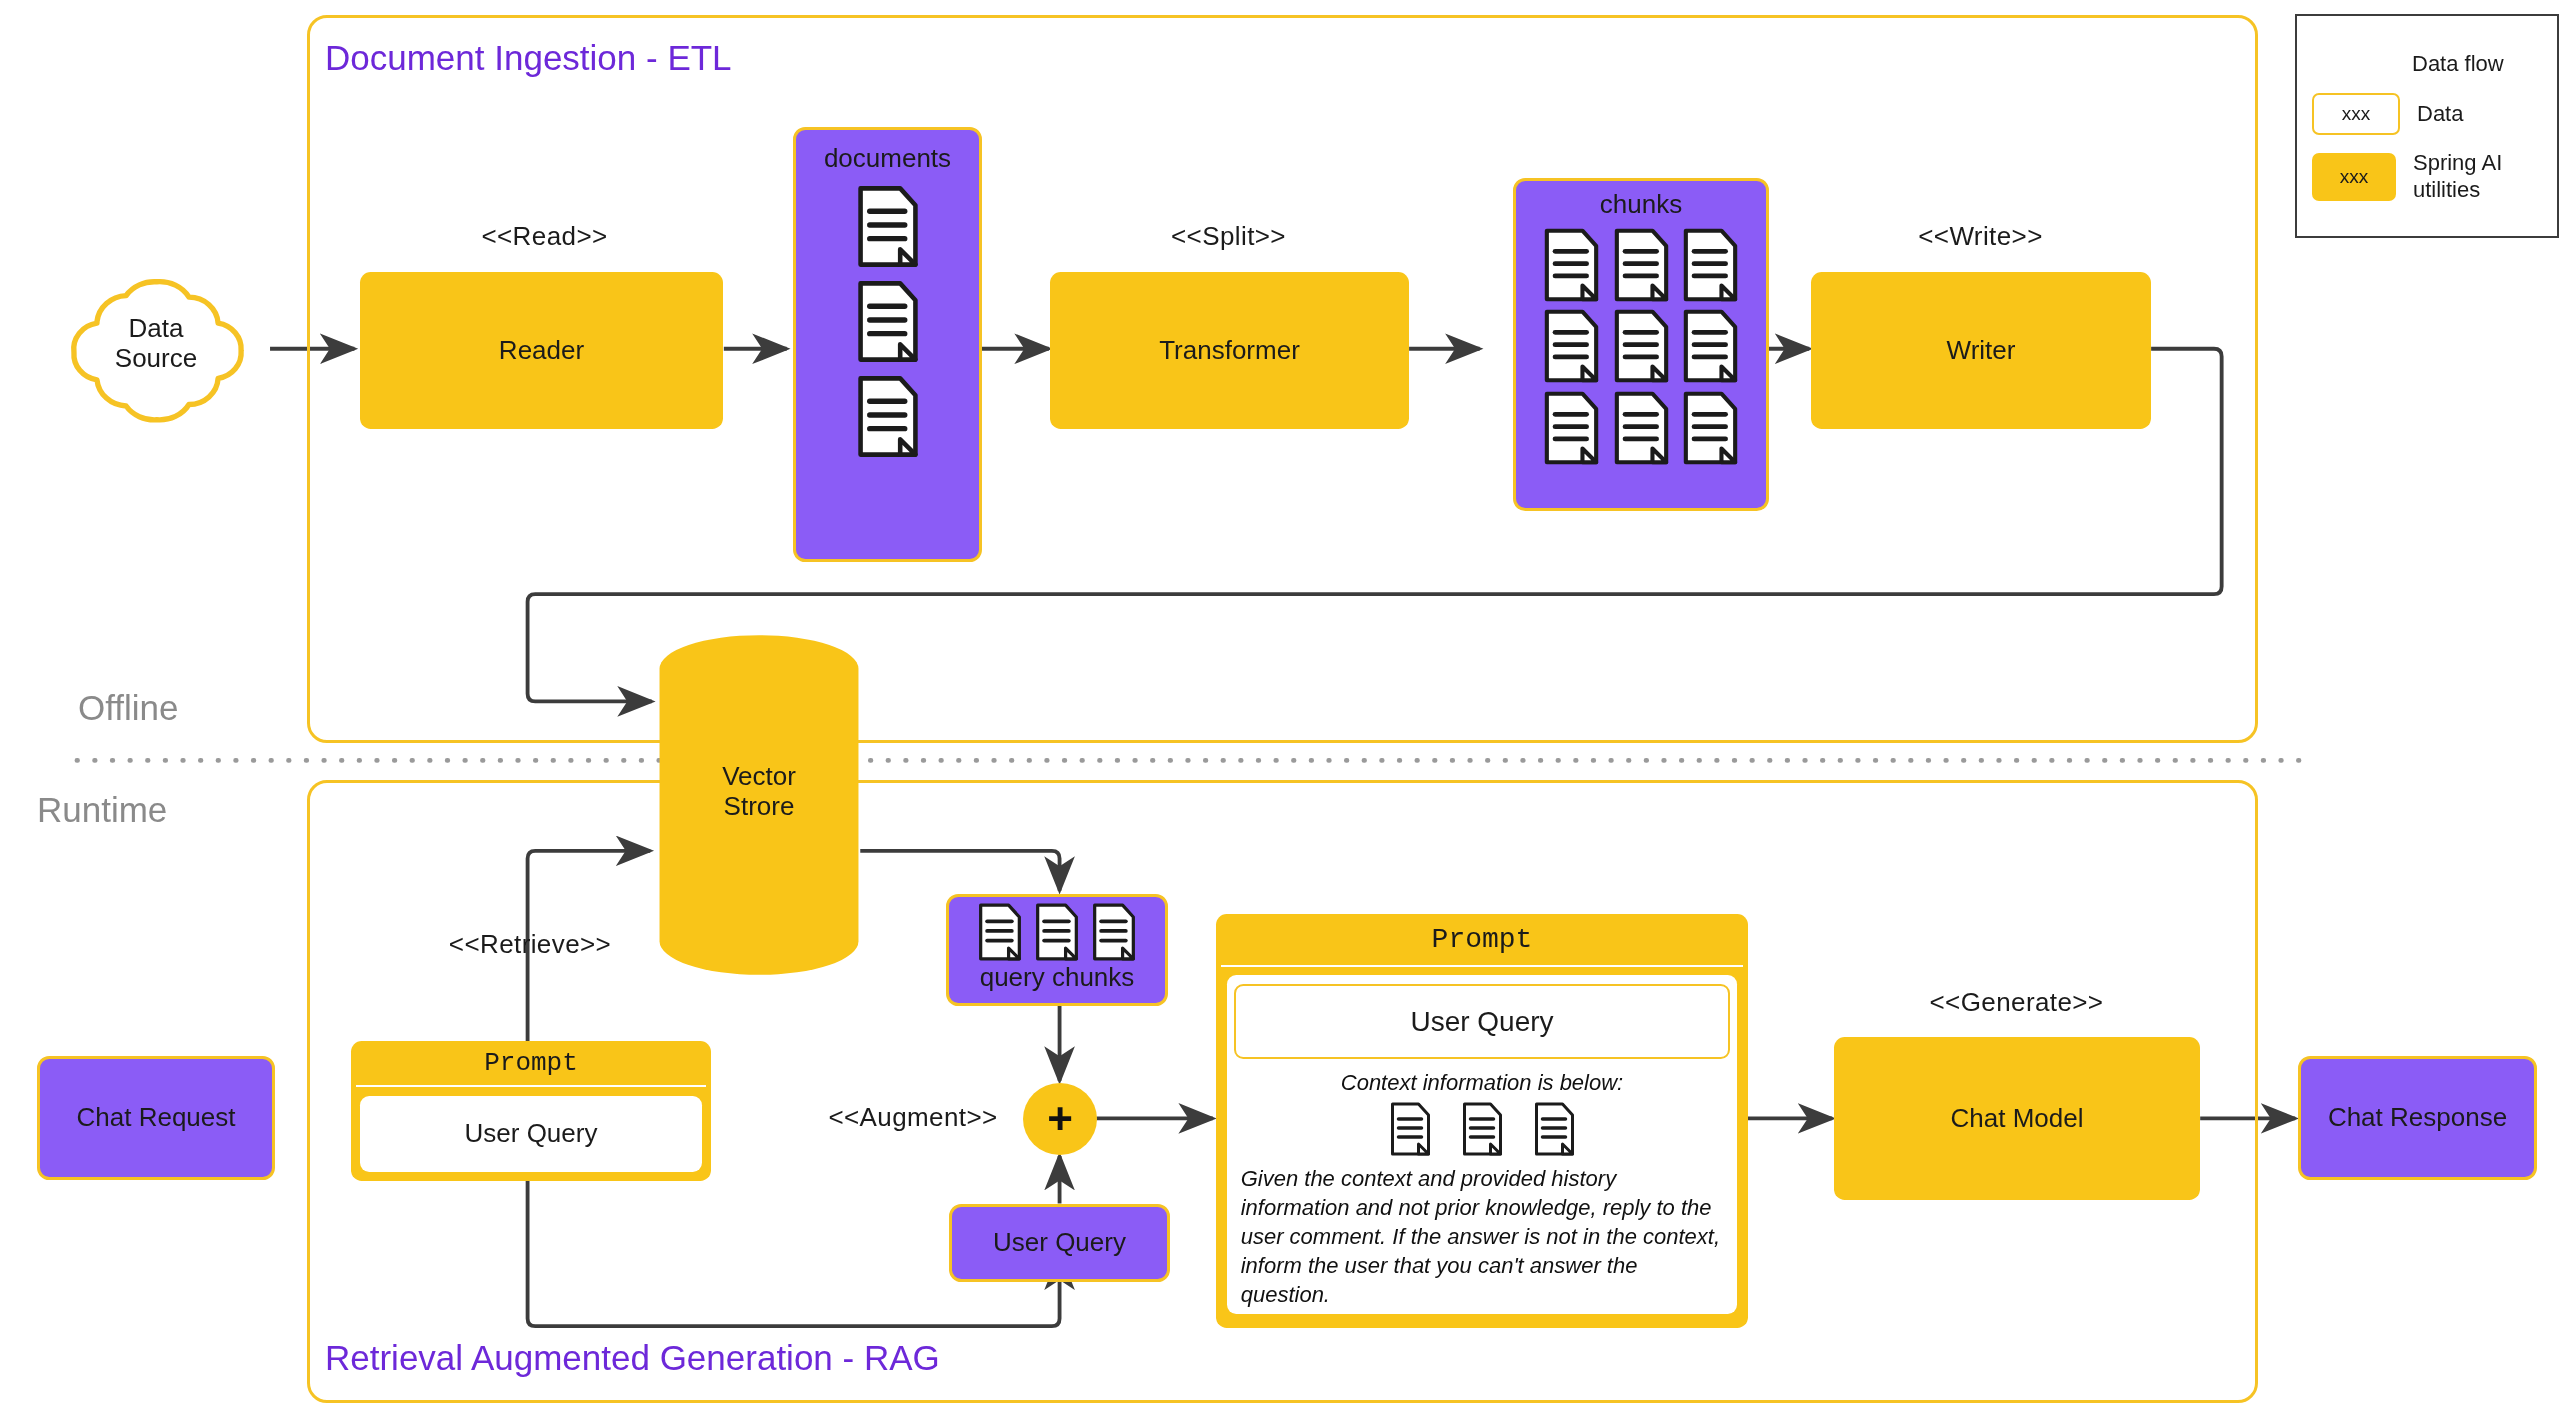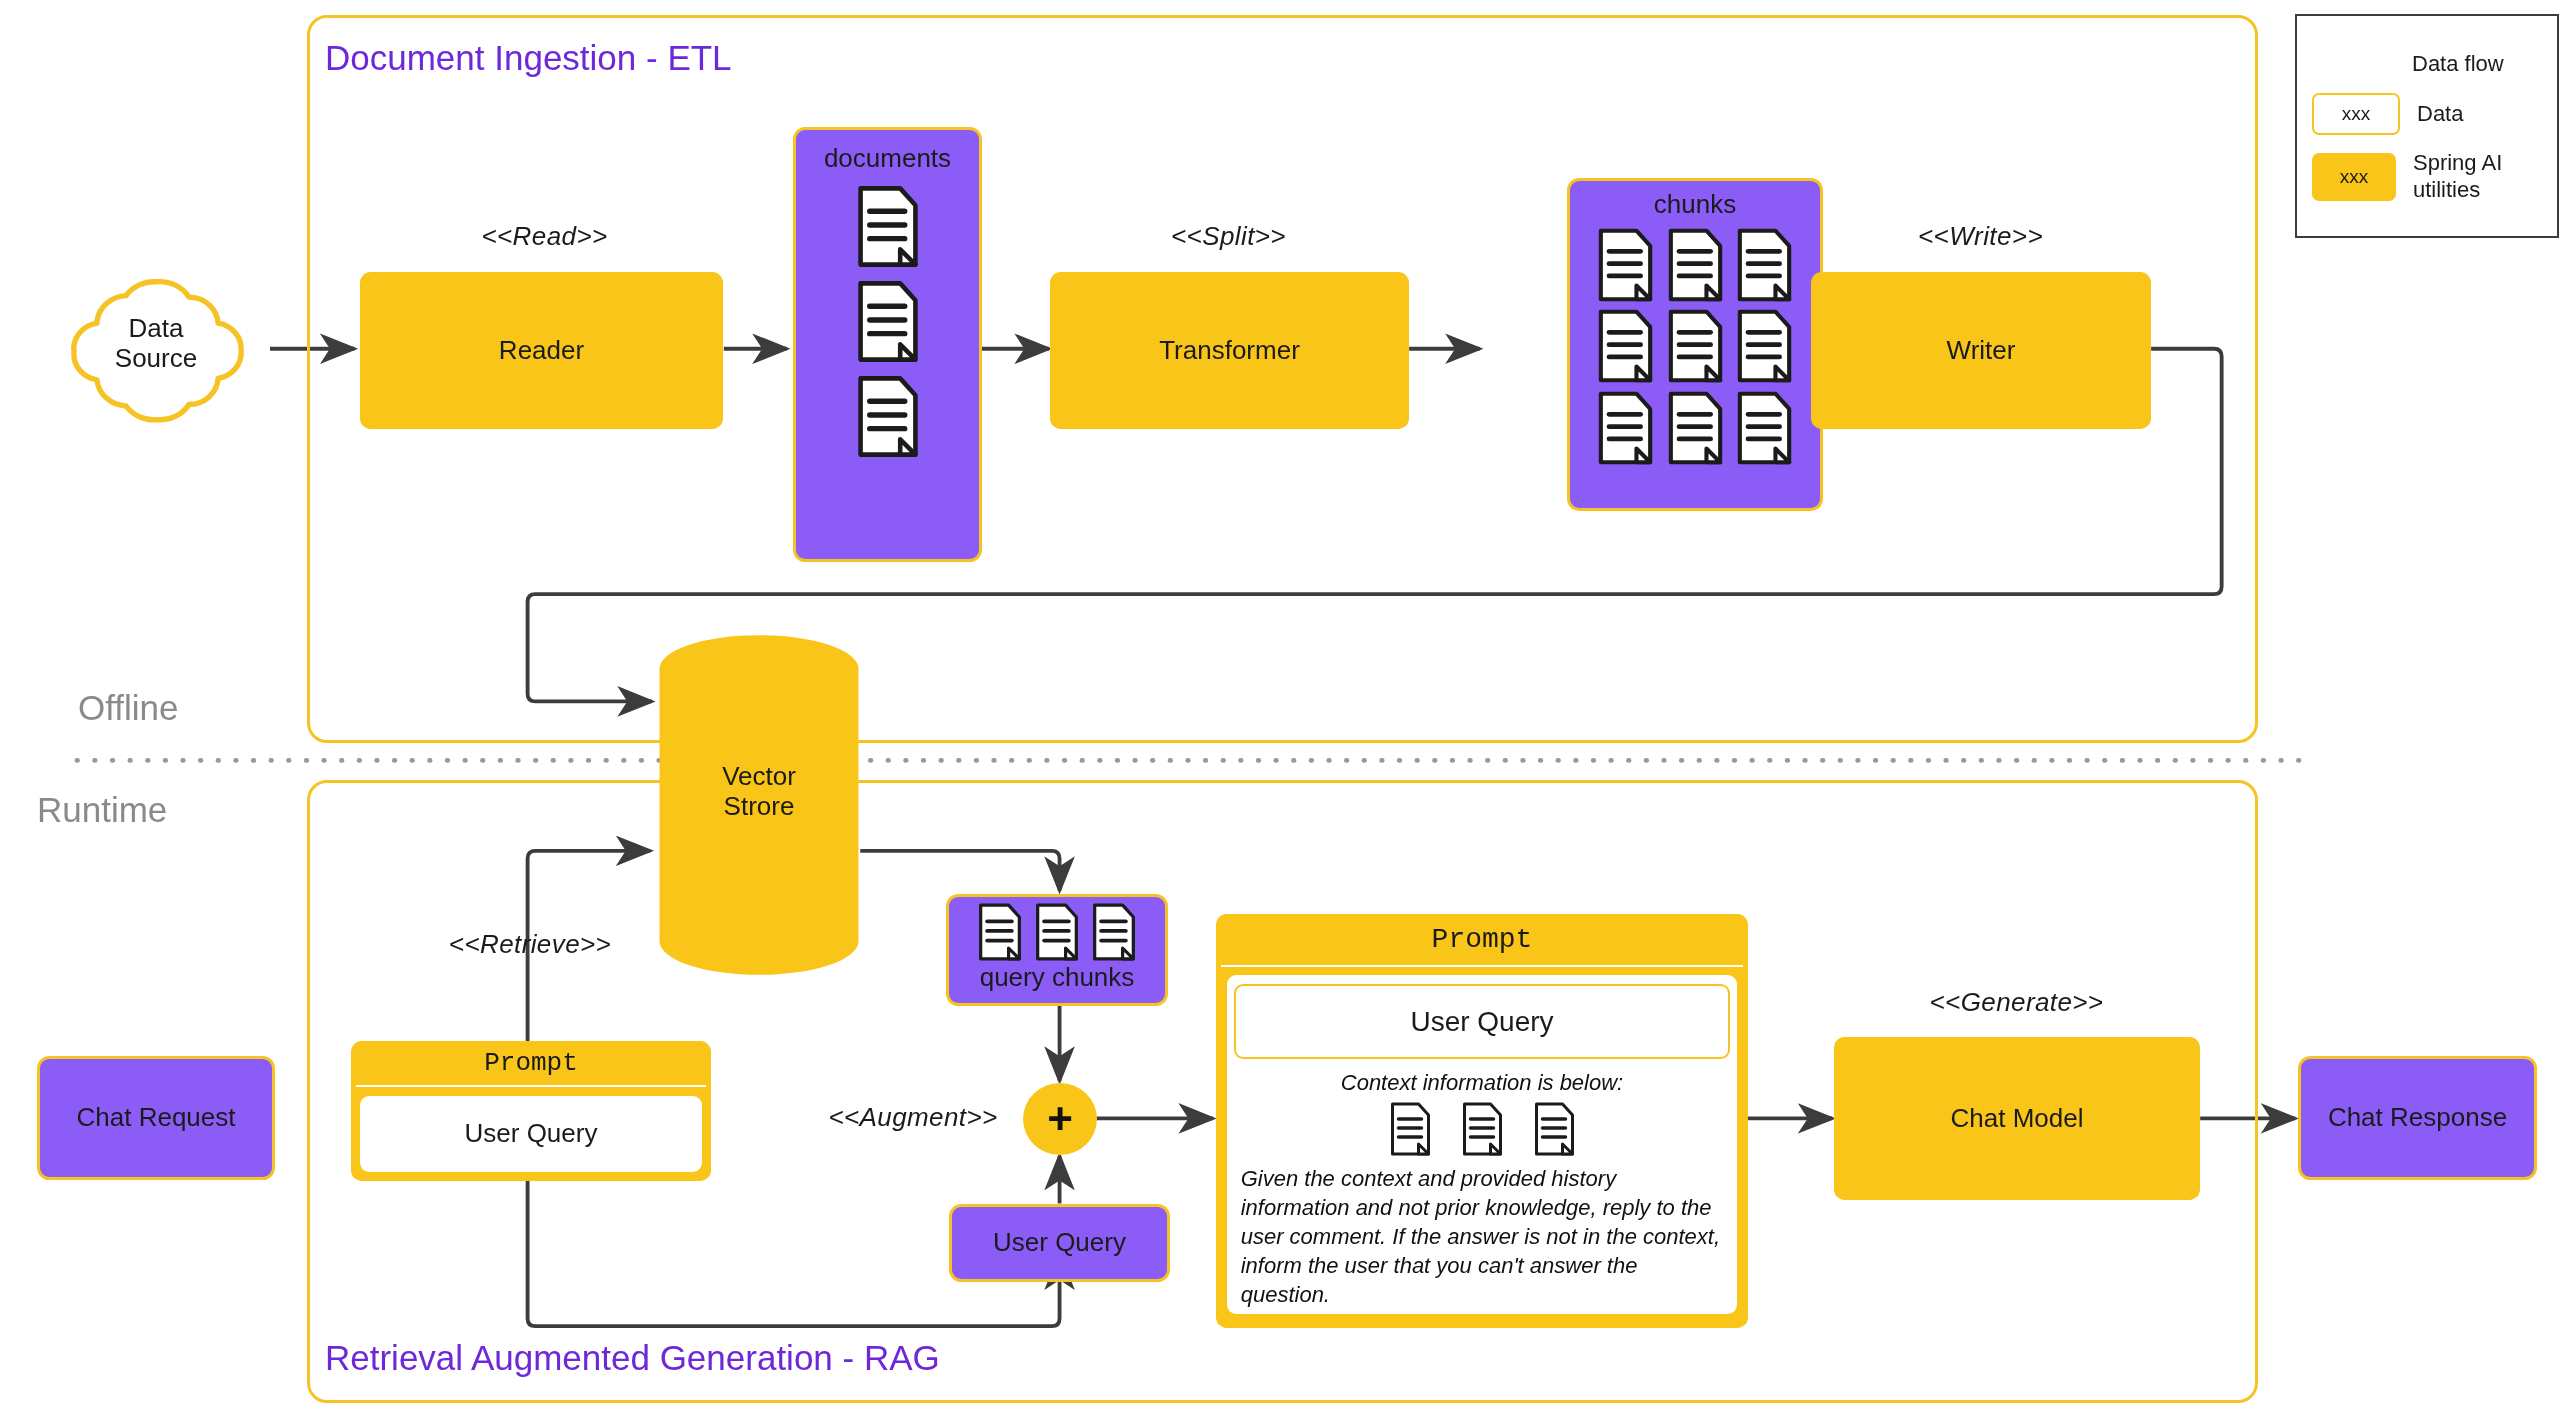--- a/index.html
+++ b/index.html
@@ -8,21 +8,21 @@
   .stage{position:absolute;left:0;top:0;width:2576px;height:1425px;}
   svg.layer{position:absolute;left:0;top:0;width:2576px;height:1425px;pointer-events:none;}
 
   .node{position:absolute;box-sizing:border-box;display:flex;align-items:center;
         justify-content:center;text-align:center;}
   .fill{background:#F9C518;border-radius:10.7px;}
   .outline{background:#8b5cf6;border:3.1px solid #F6C324;border-radius:12.3px;}
   .group-box{position:absolute;box-sizing:border-box;border:3.8px solid #F6C324;border-radius:20px;background:transparent;}
 
   .lbl{position:absolute;white-space:pre;}
-  .stereo{font-style:italic;font-size:26px;color:#1b1b1b;letter-spacing:0.4px;}
+  .stereo{font-size:26px;color:#1b1b1b;letter-spacing:0.4px;}
   .grouptitle{font-size:35px;color:#6d28d9;}
   .phase{font-size:35px;color:#8a8a8a;}
   .nodetext{font-size:26px;line-height:1.15;color:#1b1b1b;}
 
   
   .cloud{position:absolute;}
   
   .cyl{position:absolute;}
 
   
@@ -159,21 +159,21 @@
         </g>
       </svg>
     </div>
   </div>
 
   <div class="lbl stereo" style="left:1152px;top:221px;width:153px;text-align:center;">&lt;&lt;Split&gt;&gt;</div>
   <div class="node fill" style="left:1050px;top:272px;width:359px;height:157px;">
     <span class="nodetext">Transformer</span>
   </div>
 
-  <div class="node outline" style="left:1567px;top:178px;width:256px;height:333px;flex-direction:column;justify-content:flex-start;">
+  <div class="node outline" style="left:1513px;top:178px;width:256px;height:333px;flex-direction:column;justify-content:flex-start;">
     <span class="nodetext" style="margin-top:9.2px;">chunks</span>
     <div style="display:grid;grid-template-columns:repeat(3,1fr);gap:7.7px 6.1px;margin-top:7.7px;">
       <svg class="docicon" width="63" height="74" viewBox="0 0 84 108">
           <path d="M6,4 H58 L78,26 V104 H6 Z" fill="#fff" stroke="#1b1b1b" stroke-width="6" stroke-linejoin="round"></path>
           <path d="M78,104 L58,104 L58,84 Z" fill="#fff" stroke="#1b1b1b" stroke-width="6" stroke-linejoin="round"></path>
           <g stroke="#1b1b1b" stroke-width="7" stroke-linecap="round">
             <line x1="18" y1="34" x2="64" y2="34"></line>
             <line x1="18" y1="52" x2="64" y2="52"></line>
             <line x1="18" y1="70" x2="64" y2="70"></line>
           </g>

